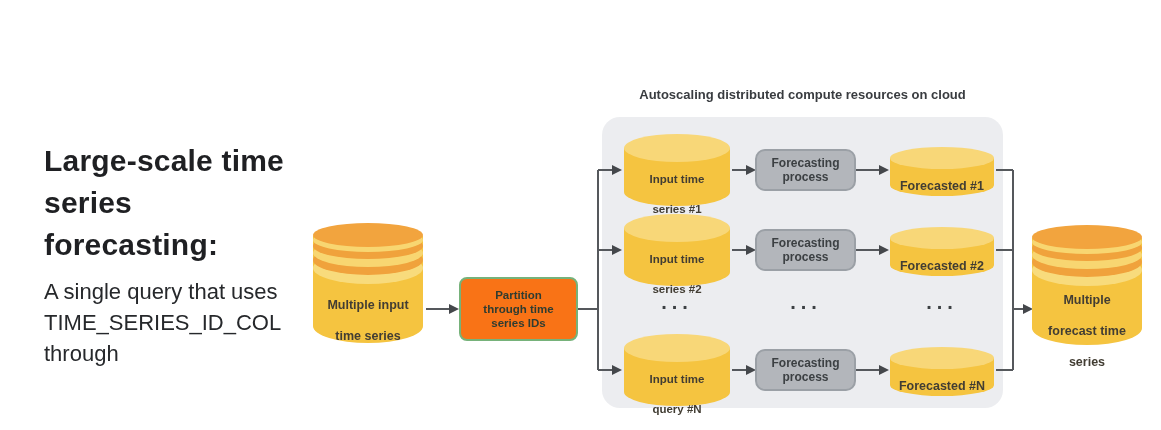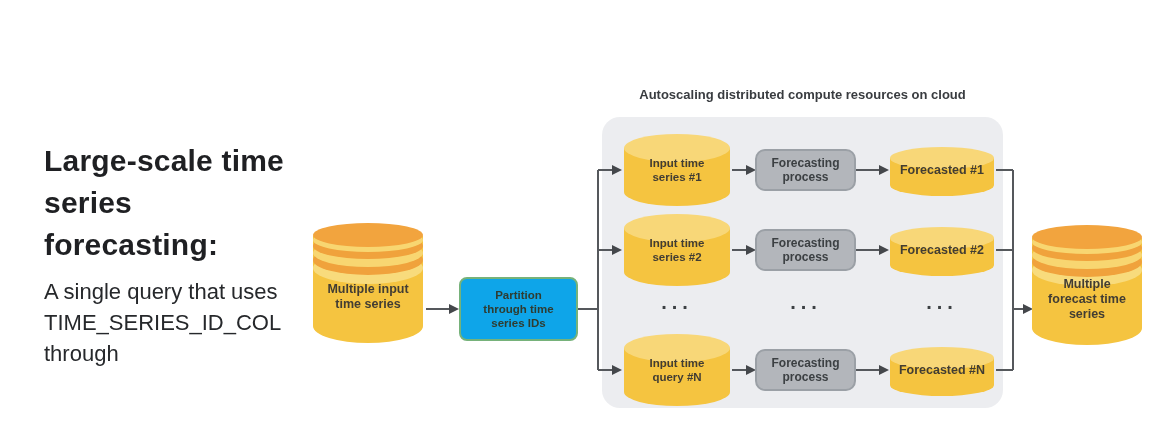--- a/index.html
+++ b/index.html
@@ -11,28 +11,28 @@
   .intro{position:absolute;left:44px;top:140px;width:285px;}
   .intro h1{margin:0;font-size:30px;line-height:42px;font-weight:700;color:#1f2023;letter-spacing:.2px;}
   .intro p{margin:10px 0 0 0;font-size:22px;line-height:31px;font-weight:400;color:#26282b;}
   .intro .ln{display:block;}
   .cyl{position:absolute;z-index:3;}
   .cyl svg{display:block;}
   .cyl .lbl{
     position:absolute;left:0;right:0;text-align:center;
     font-weight:700;color:#423d33;
   }
-  .lbl .ln{display:block;}
+  .lbl .ln{display:block;margin-top:16px;}
   .db-big .lbl{font-size:12.5px;line-height:15px;}
   .db-mid .lbl{font-size:11.5px;line-height:14px;}
   .db-flat .lbl{font-size:12.5px;line-height:14px;}
   
   .partition{
     position:absolute;left:459px;top:277px;width:119px;height:64px;z-index:3;
-    background:#0ea5e9;border:2px solid #76B27A;border-radius:8px;
+    background:#f97316;border:2px solid #76B27A;border-radius:8px;
     display:flex;flex-direction:column;align-items:center;justify-content:center;
     font-size:11.5px;line-height:14px;font-weight:700;color:#2f3c31;text-align:center;
     box-sizing:border-box;
   }
   
   .panel{
     position:absolute;left:602px;top:117px;width:401px;height:291px;
     background:#ECEDF0;border-radius:18px;z-index:1;
   }
   .panel-title{

